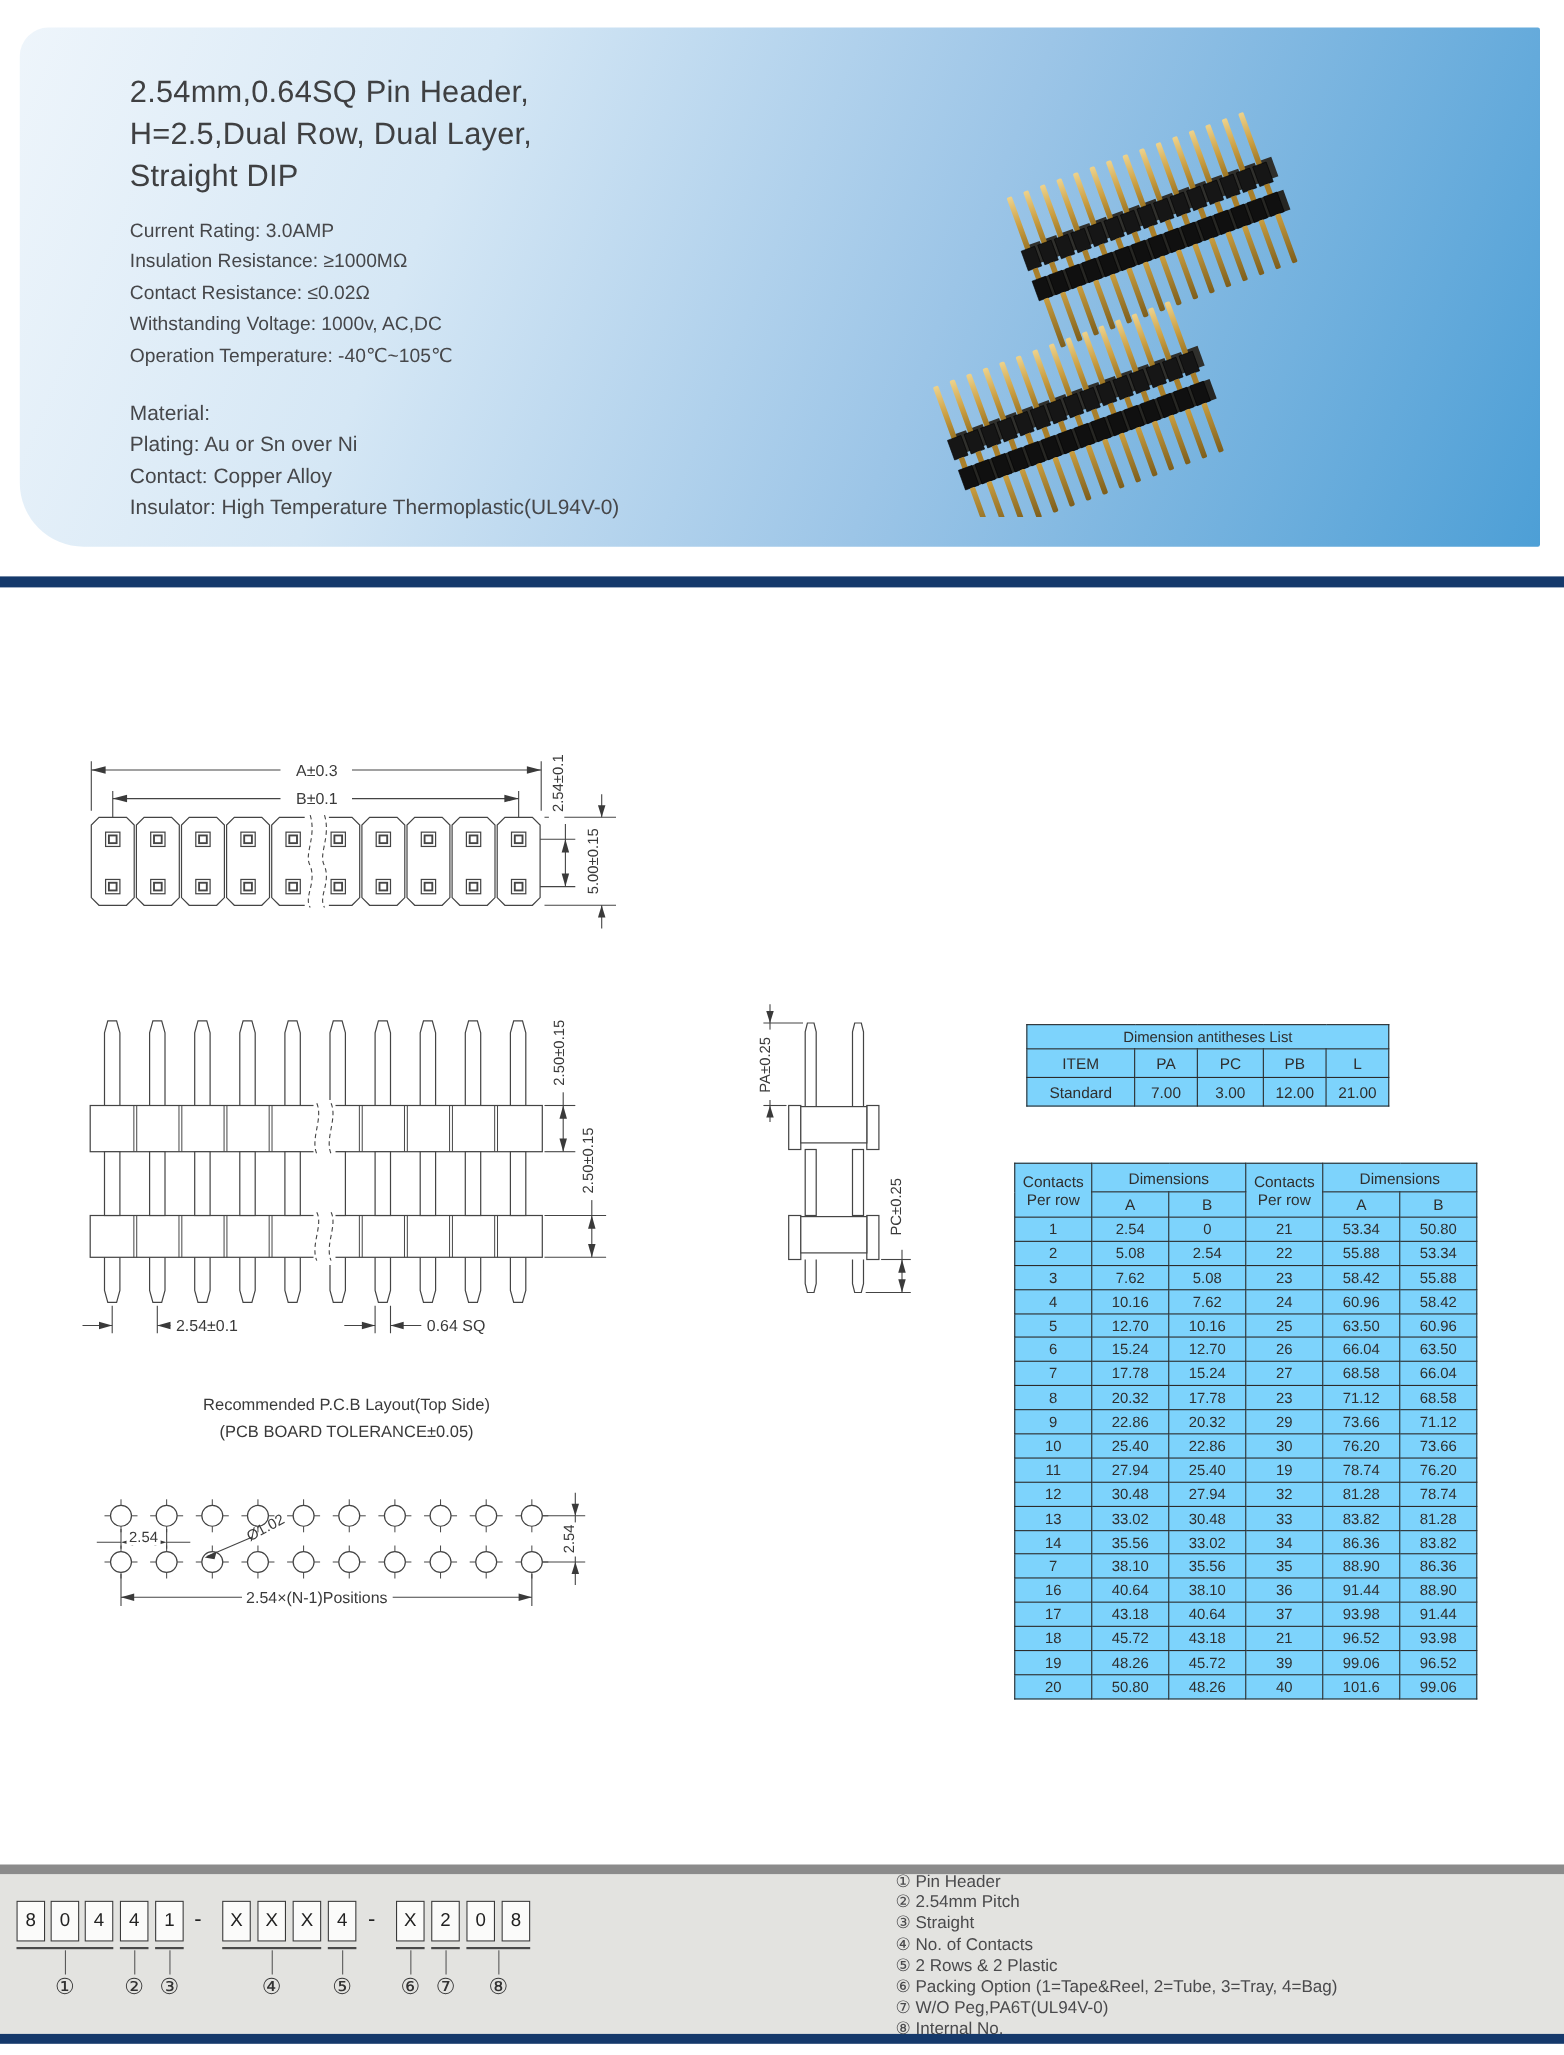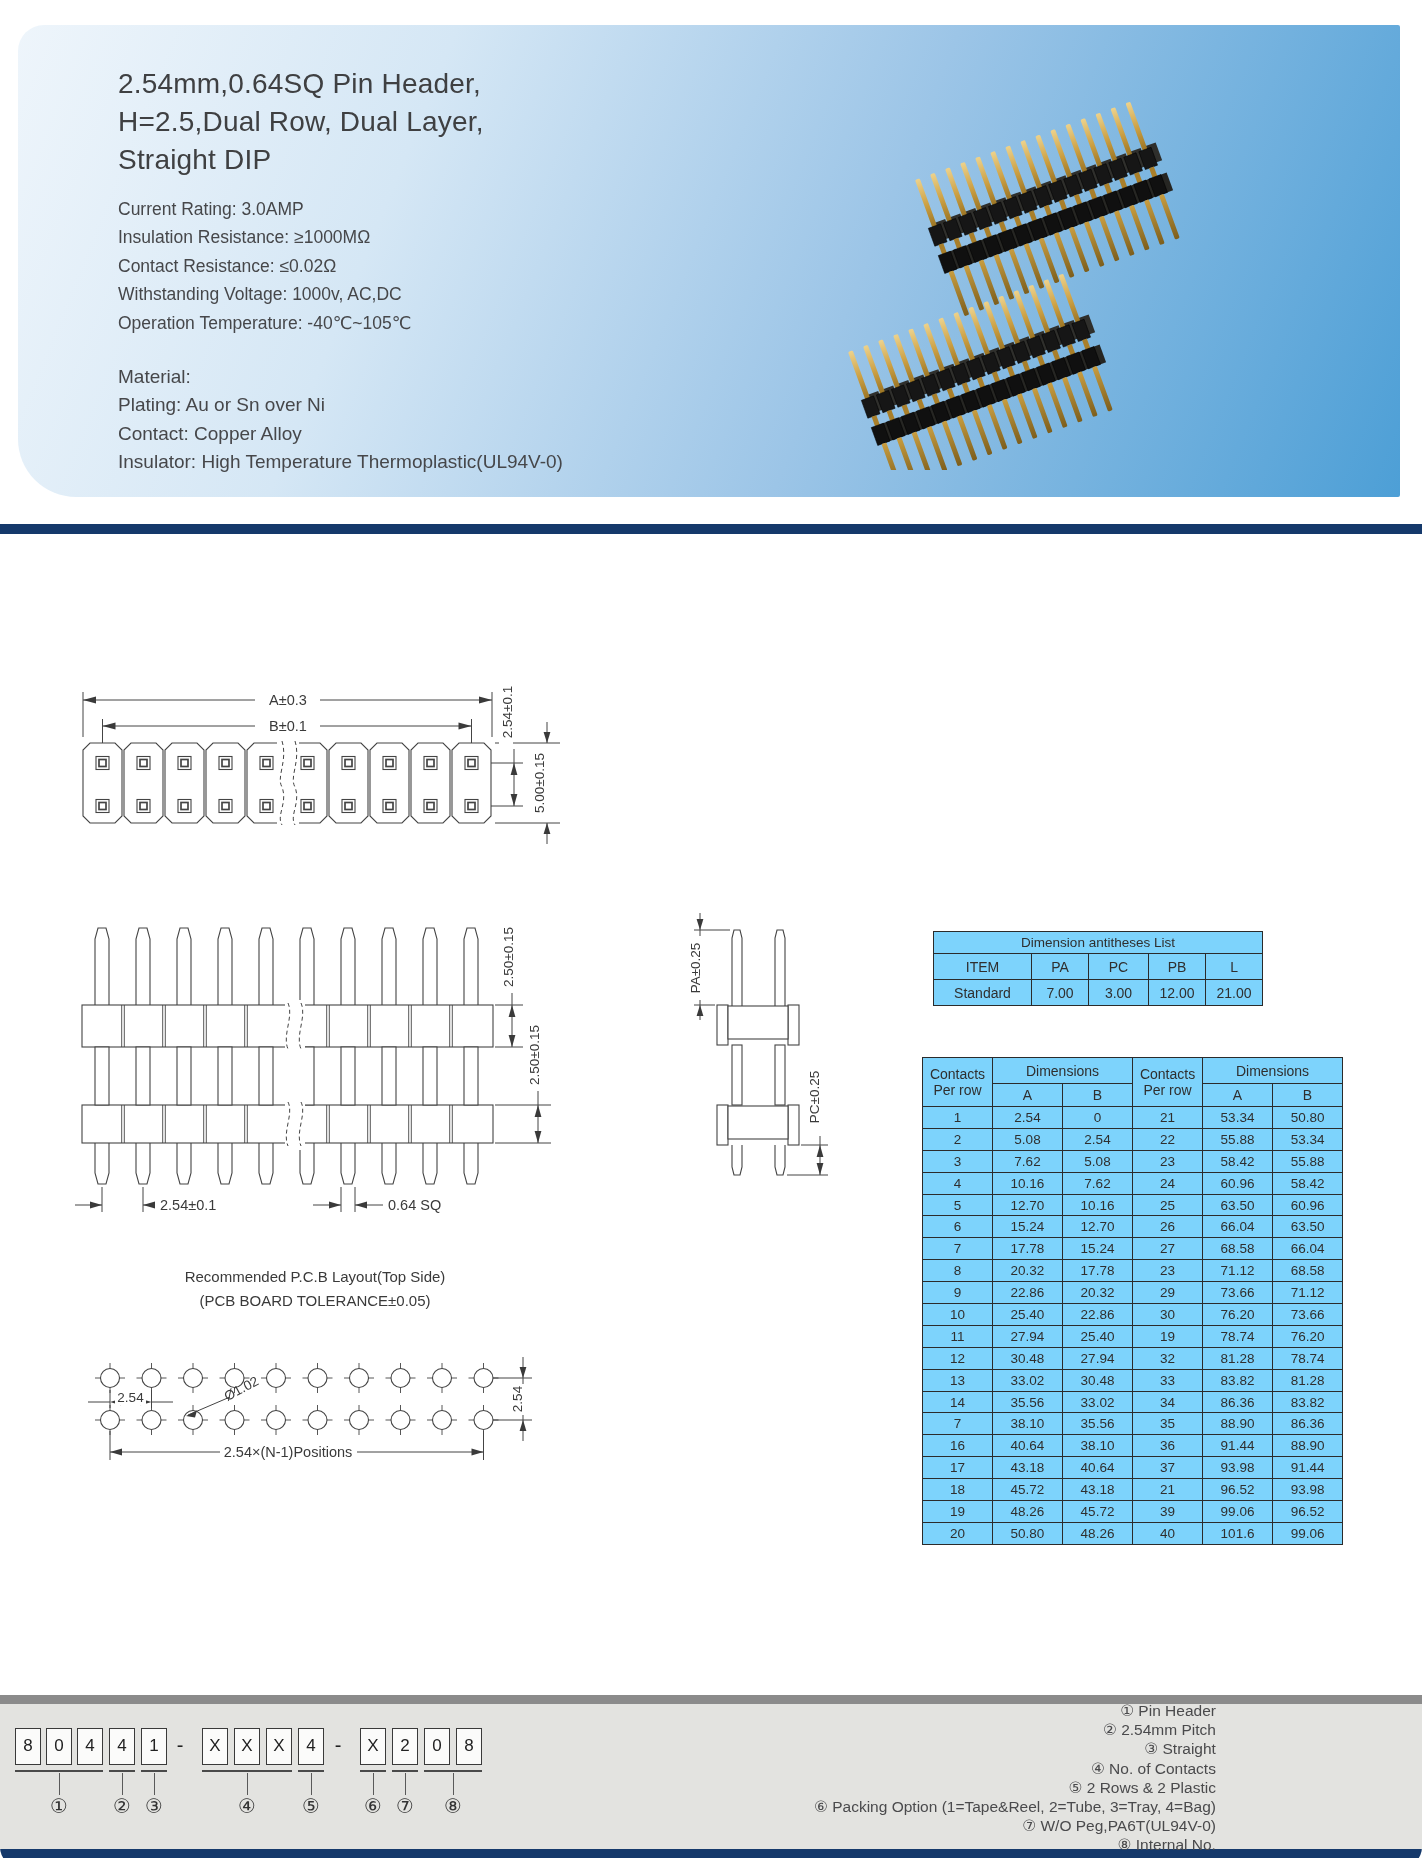--- a/index.html
+++ b/index.html
@@ -1,17 +1,17 @@
 <!DOCTYPE html>
 <html><head>
 <meta charset="utf-8">
 <style>
   html,body{margin:0;padding:0;background:#ffffff;}
   .page{position:relative;width:1422px;height:1868px;background:#fff;overflow:hidden;
-        font-family:"Liberation Sans","DejaVu Sans",sans-serif;color:#3c3c3e;border-radius:21px;}
+        font-family:"Liberation Sans","DejaVu Sans",sans-serif;color:#3c3c3e;}
   .abs{position:absolute;}
 
   
   .hero{left:18px;top:25px;width:1382px;height:472px;
         border-radius:26px 2px 2px 58px;
         background:linear-gradient(112deg,#eef5fb 0%,#d5e7f5 28%,#9cc5e7 60%,#4d9fd6 100%);}
   .hero-title{left:100px;top:40px;font-size:28px;line-height:38px;color:#3f4042;letter-spacing:0.2px;}
   .spec-block{left:100px;top:170px;font-size:17.5px;line-height:28.4px;color:#46474a;}
   .mat-block{left:100px;top:338px;font-size:19px;line-height:28.4px;color:#46474a;}
 
@@ -40,21 +40,21 @@
   .bottom{left:0;top:1695px;width:1422px;height:173px;}
   .bar-gray{left:0;top:0;width:1422px;height:9px;background:#8b8b8b;}
   .panel-gray{left:0;top:9px;width:1422px;height:145px;background:#e3e3e0;}
   .bar-navy{left:0;top:154px;width:1422px;height:9px;background:#15396b;}
   .code-box{top:33px;width:26px;height:37px;background:#fbfbfa;border:1.5px solid #3a3a3a;
             box-sizing:border-box;font-size:17px;color:#222;text-align:center;line-height:34px;}
   .code-dash{top:33px;width:20px;height:37px;font-size:20px;color:#222;text-align:center;line-height:35px;}
   .code-underline{top:75px;height:2px;background:#4a4a4a;}
   .code-leader{width:1px;background:#5a5a5a;top:78px;height:22px;}
   .code-callout{top:99px;width:30px;text-align:center;font-size:20px;color:#333;}
-  .legend{left:814px;top:6px;font-size:15.5px;line-height:19.2px;color:#4a4a4c;text-align:right;}
+  .legend{left:814px;top:6px;font-size:15.5px;line-height:19.2px;color:#4a4a4c;}
 </style>
 </head>
 <body>
 
 <div class="page">
 
   <div class="abs hero">
     <div class="abs hero-title">
       <div>2.54mm,0.64SQ Pin Header,</div>
       <div>H=2.5,Dual Row, Dual Layer,</div>

